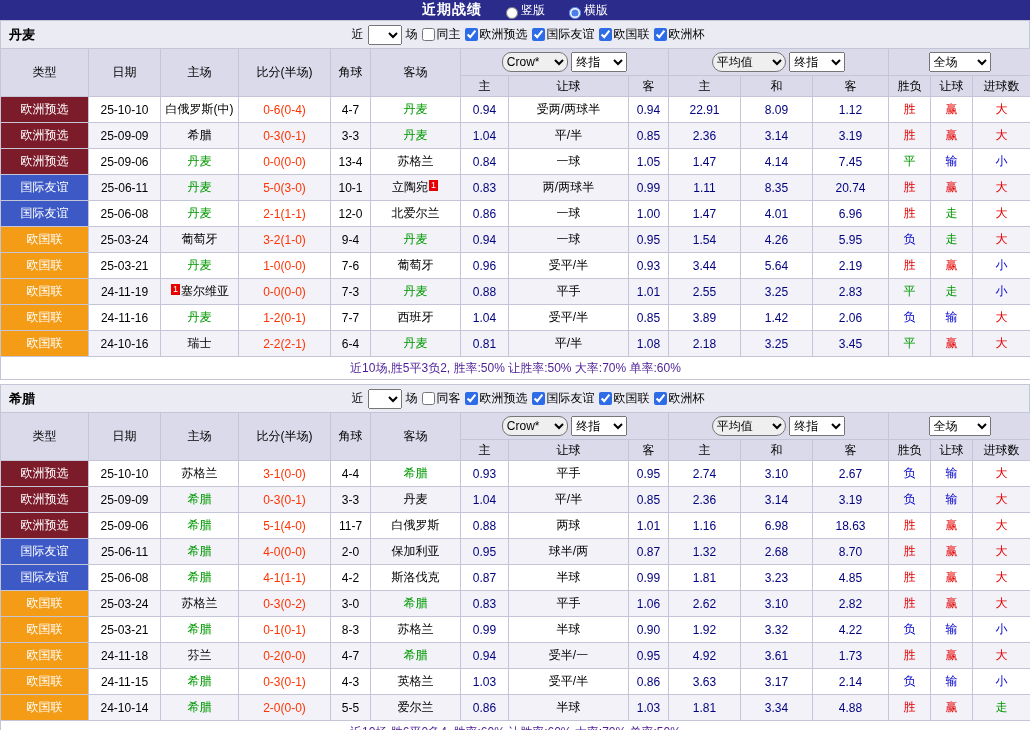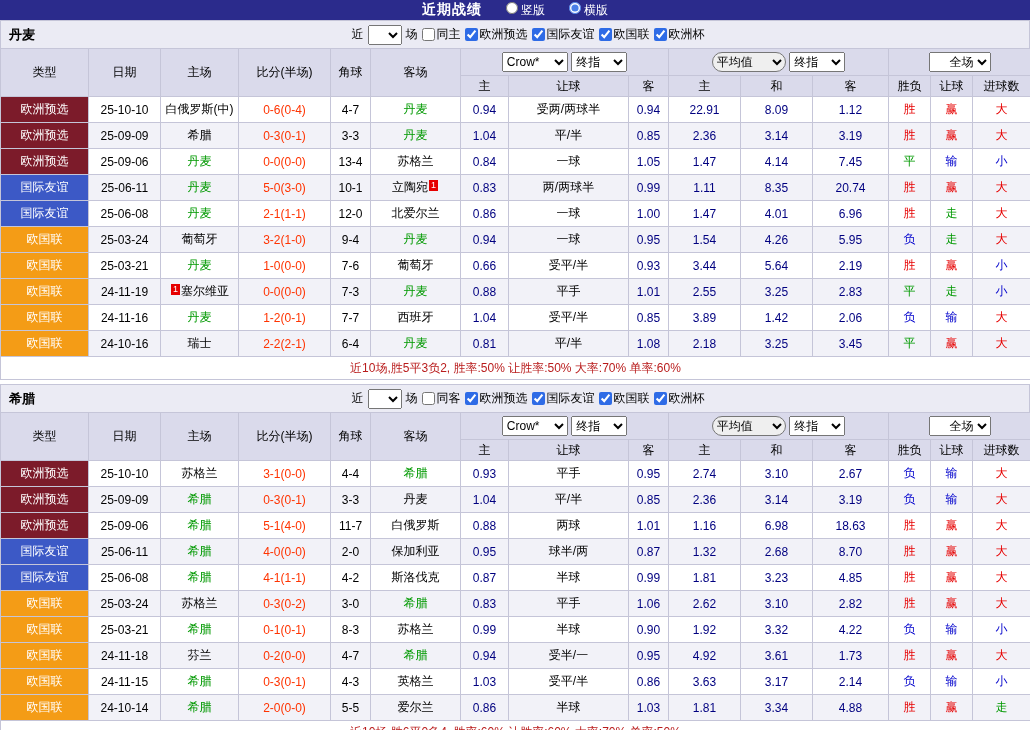--- a/index.html
+++ b/index.html
@@ -1,36 +1,36 @@
 <!DOCTYPE html>
 <html><head>
 <meta charset="utf-8">
 <style>
   html,body{margin:0;padding:0;}
   body{width:1030px;background:#fff;font-family:"Liberation Sans","DejaVu Sans",sans-serif;font-size:12px;color:#000;}
 
   
   .topbar{height:20px;background:#2b2b8c;display:flex;align-items:center;justify-content:center;gap:24px;}
   .topbar .title{color:#fff;font-weight:bold;font-size:14px;letter-spacing:1px;}
-  .vopt{display:flex;align-items:flex-start;gap:3px;color:#fff;font-size:12px;cursor:pointer;}
+  .vopt{display:flex;align-items:flex-end;gap:3px;color:#fff;font-size:12px;cursor:pointer;}
   .vopt input{margin:0;width:12px;height:12px;accent-color:#4a7fe8;}
 
   
   .team-section + .team-section{margin-top:4px;}
   .filterbar{height:27px;background:#ebebf4;border:1px solid #c5c5d8;border-bottom:none;display:flex;align-items:center;padding:0 8px;font-size:12px;}
   .team-name{font-weight:bold;font-size:13px;}
   .controls{display:flex;align-items:center;gap:4px;margin:0 auto;}
   .cb{display:flex;align-items:center;gap:2px;cursor:pointer;}
   .cb input{margin:0;width:13px;height:13px;accent-color:#2e6be6;}
   select{font-size:12px;height:20px;font-family:inherit;}
   .sel-count{width:26px;padding-left:32px;}
-  .sel-bk{width:66px;}
+  .sel-bk{width:66px;border-radius:9px;}
   .sel-fin{width:56px;}
   .sel-avg{width:74px;border-radius:10px;}
-  .sel-full{width:62px;text-align:right;}
+  .sel-full{width:62px;}
 
   
   .stats{width:1030px;border-collapse:collapse;table-layout:fixed;font-size:12px;}
   .stats th,.stats td{border:1px solid #c5c5d8;text-align:center;padding:0;overflow:hidden;white-space:nowrap;}
   .stats thead th{background:#dadaeb;font-weight:normal;color:#000;}
   .stats thead tr.hrow1 th{height:26px;}
   .stats thead tr.hrow2 th{height:20px;}
   .stats tbody td{height:25px;background:#fff;}
   .stats tbody tr:nth-child(even) td{background:#f2f2f8;}
   td.type-cell{color:#fff;font-size:12px;}
@@ -39,21 +39,21 @@
   td.type-nl{background:#f49c16 !important;}
   .score-cell{color:#ff3300;}
   .odds-cell{color:#000080;}
   .hcap-cell{color:#000;}
   .team{color:#000;}
   .team.hl{color:#009900;}
   .c-win{color:#e60000;}
   .c-draw{color:#009900;}
   .c-loss{color:#0000cc;}
   .badge{background:#e60000;color:#fff;font-size:9px;line-height:11px;display:inline-block;min-width:9px;height:11px;vertical-align:top;margin:1px 1px 0;}
-  td.summary{color:#b91c1c;height:22px;background:#fff;font-size:12px;}
+  td.summary{color:#4c1d95;height:22px;background:#fff;font-size:12px;}
 </style>
 </head>
 <body>
 
 <div class="topbar">
   <span class="title">近期战绩</span>
   <label class="vopt">
     <input type="radio" name="viewmode" style="">
     <span>竖版</span>
   </label>
@@ -246,21 +246,21 @@
           <td class="res-cell c-draw">走</td>
           <td class="res-cell c-win">大</td>
         </tr>
         <tr>
           <td class="type-cell type-nl">欧国联</td>
           <td>25-03-21</td>
           <td><span class="team hl">丹麦</span></td>
           <td class="score-cell">1-0(0-0)</td>
           <td>7-6</td>
           <td><span class="team">葡萄牙</span></td>
-          <td class="odds-cell">0.66</td>
+          <td class="odds-cell">0.96</td>
           <td class="hcap-cell">受平/半</td>
           <td class="odds-cell">0.93</td>
           <td class="odds-cell">3.44</td>
           <td class="odds-cell">5.64</td>
           <td class="odds-cell">2.19</td>
           <td class="res-cell c-win">胜</td>
           <td class="res-cell c-win">赢</td>
           <td class="res-cell c-loss">小</td>
         </tr>
         <tr>

